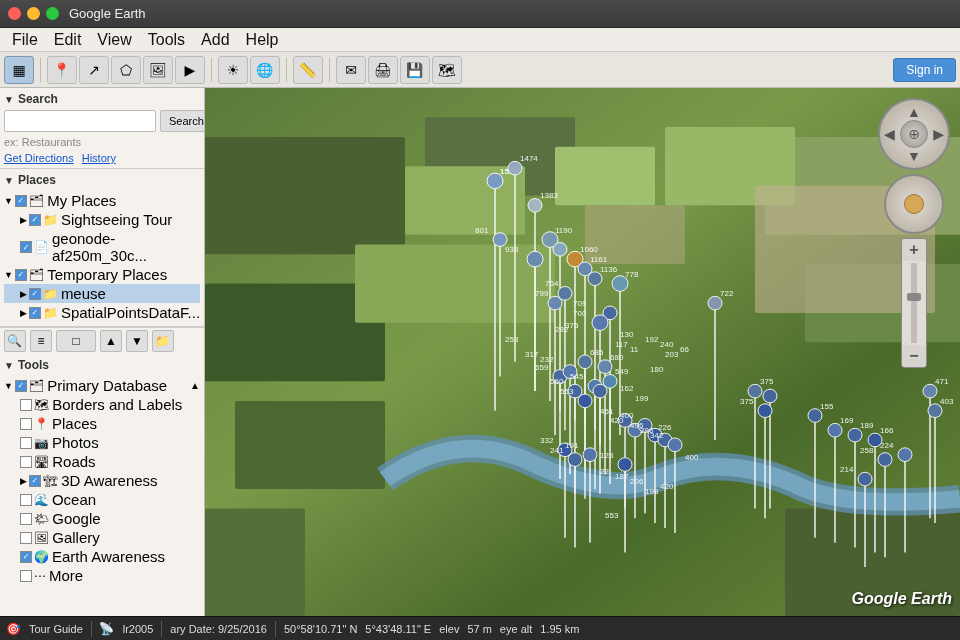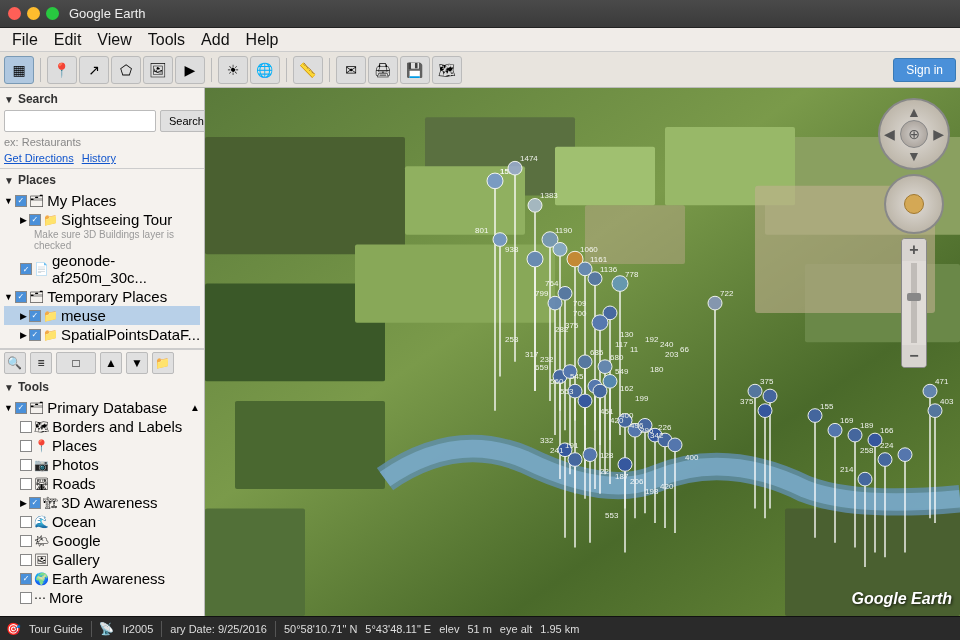--- a/index.html
+++ b/index.html
@@ -389,21 +389,20 @@
         <span class="item-label">My Places</span>
       </div>
 
       <div class="tree-item" style="padding-left:16px">
         <span class="expand-arrow">▶</span>
         <span class="checkbox checked">✓</span>
         <span class="folder-icon">📁</span>
         <span class="item-label">Sightseeing Tour</span>
       </div>
 
-      <div class="dimmed">Make sure 3D Buildings layer is checked</div>
 
       <div class="tree-item" style="padding-left:16px">
         <span class="checkbox checked">✓</span>
         <span class="folder-icon">📄</span>
         <span class="item-label">geonode-af250m_30c...</span>
       </div>
 
       <div class="tree-item">
         <span class="expand-arrow">▼</span>
         <span class="checkbox checked">✓</span>
@@ -803,16 +802,16 @@
   <span>Tour Guide</span>
   <div class="status-separator"></div>
   <span style="font-size:12px">📡</span>
   <span>lr2005</span>
   <div class="status-separator"></div>
   <span>ary Date: 9/25/2016</span>
   <div class="status-separator"></div>
   <span>50°58'10.71" N</span>
   <span>5°43'48.11" E</span>
   <span>elev</span>
-  <span>51 m</span>
+  <span>57 m</span>
   <span>eye alt</span>
   <span>1.95 km</span>
 </div>
 
 </body></html>

